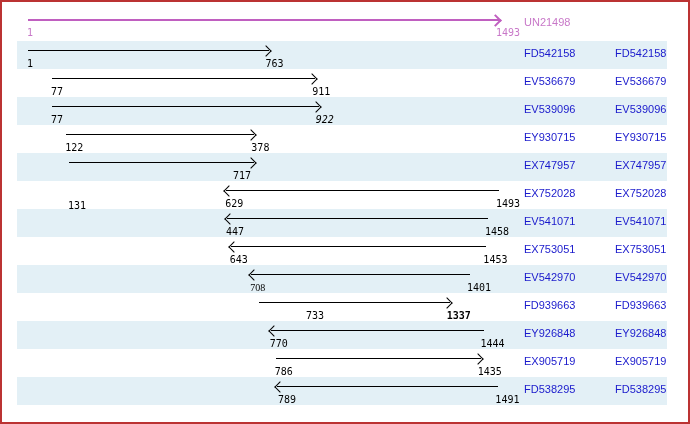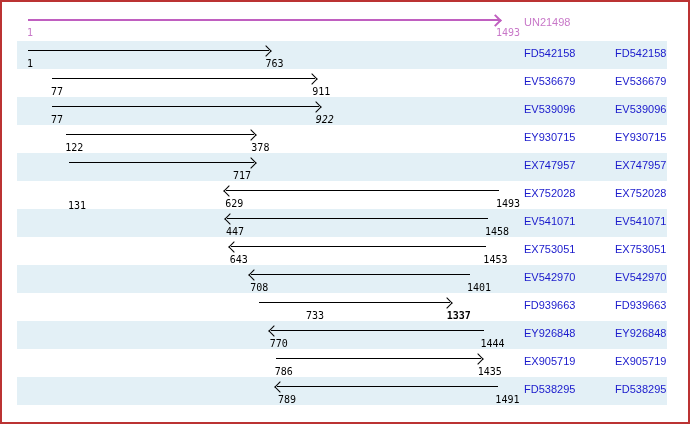--- a/index.html
+++ b/index.html
@@ -119,21 +119,21 @@
         </div>
         <div class="coord" style="left: 212.669px;">643</div>
         <div class="coord" style="left: 466.373px;">1453</div>
         <a class="acc acc1">EX753051</a>
         <a class="acc acc2">EX753051</a>
       </div>
       <div class="row alt">
         <div class="bar" style="left: 234.188px; width: 218.769px;">
           <div class="head head-left"></div>
         </div>
-        <div class="coord" style="left: 233.188px;">708</div>
+        <div class="coord" style="left: 233.188px; font-family: Liberation Serif, serif;">708</div>
         <div class="coord" style="left: 449.957px;">1401</div>
         <a class="acc acc1">EV542970</a>
         <a class="acc acc2">EV542970</a>
       </div>
       <div class="row">
         <div class="bar" style="left: 242.08px; width: 190.673px;">
           <div class="head head-right"></div>
         </div>
         <div class="coord" style="left: 241.08px; margin-left: 48px;">733</div>
         <div class="coord" style="left: 429.753px; font-weight: bold;">1337</div>

